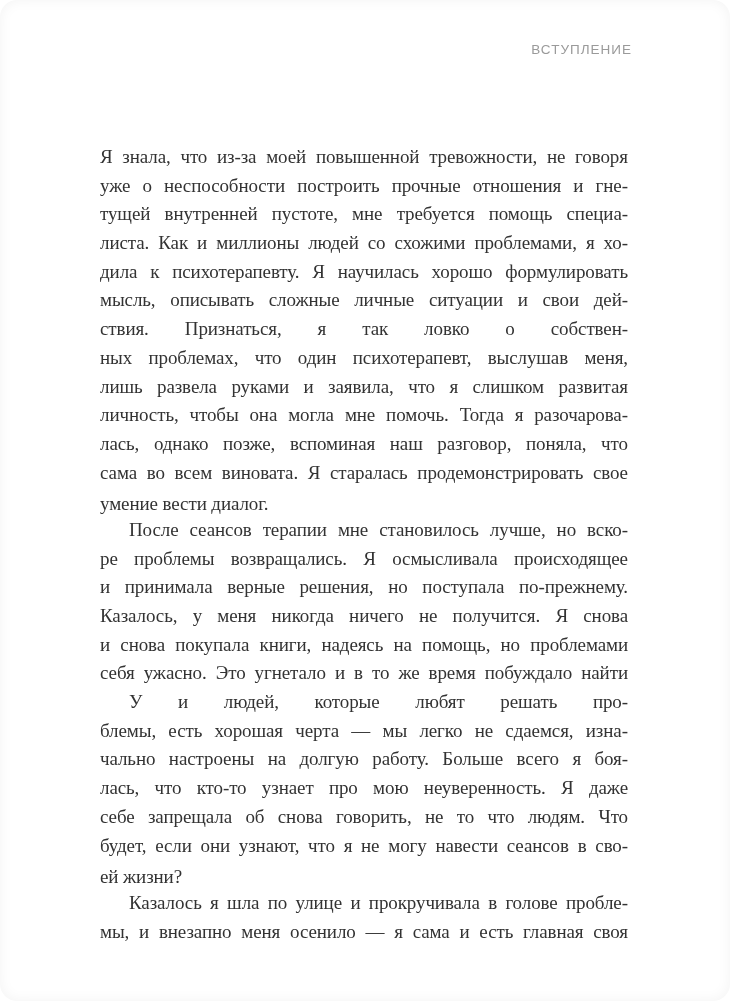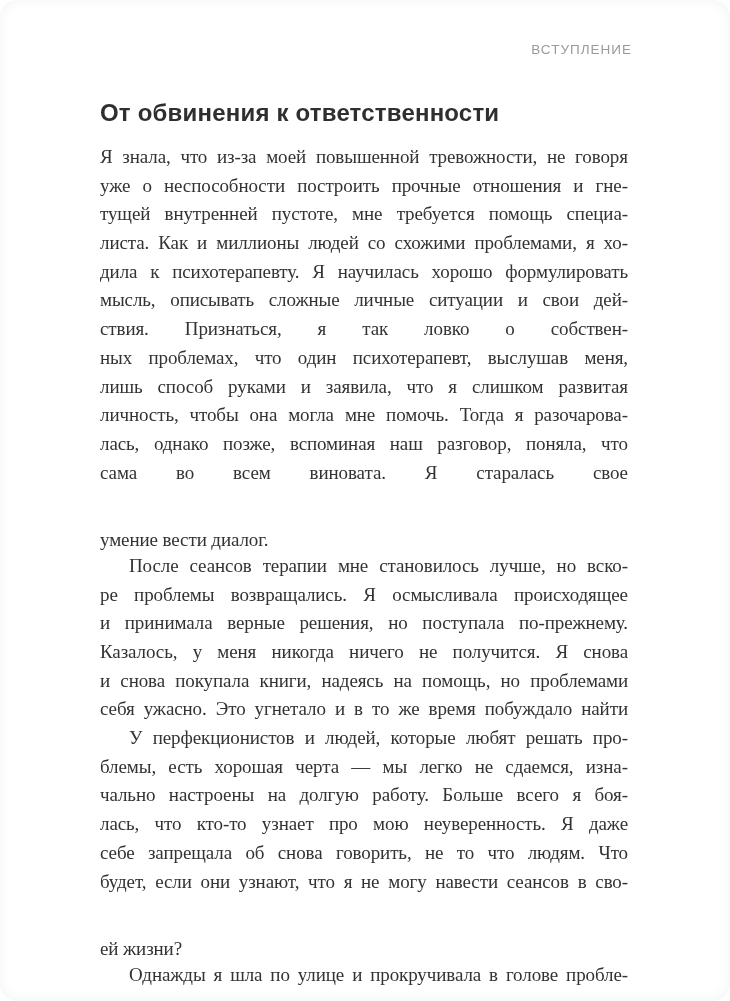--- a/index.html
+++ b/index.html
@@ -55,29 +55,27 @@
     white-space: nowrap;
   }
   .line.indent {
     padding-left: 29px;
   }
   .line.end {
     display: block;
     text-align: left;
     line-height: 28.7px;
     white-space: nowrap;
-    margin-top: 36px;
   }
 </style>
 </head>
 <body>
 
 <div class="page">
   <div class="running-head">ВСТУПЛЕНИЕ</div>
-  <h1 class="chapter-heading">От обвинения к ответственности</h1>
   <div class="text-column">
       <div class="line">
         <span>Я</span>
         <span>знала,</span>
         <span>что</span>
         <span>из-за</span>
         <span>моей</span>
         <span>повышенной</span>
         <span>тревожности,</span>
         <span>не</span>
@@ -146,21 +144,21 @@
         <span>ных</span>
         <span>проблемах,</span>
         <span>что</span>
         <span>один</span>
         <span>психотерапевт,</span>
         <span>выслушав</span>
         <span>меня,</span>
       </div>
       <div class="line">
         <span>лишь</span>
-        <span>способ</span>
+        <span>развела</span>
         <span>руками</span>
         <span>и</span>
         <span>заявила,</span>
         <span>что</span>
         <span>я</span>
         <span>слишком</span>
         <span>развитая</span>
       </div>
       <div class="line">
         <span>личность,</span>
@@ -183,20 +181,21 @@
         <span>поняла,</span>
         <span>что</span>
       </div>
       <div class="line">
         <span>сама</span>
         <span>во</span>
         <span>всем</span>
         <span>виновата.</span>
         <span>Я</span>
         <span>старалась</span>
+        <span>продемонстрировать</span>
         <span>свое</span>
       </div>
       <div class="line end">умение вести диалог.</div>
       <div class="line indent">
         <span>После</span>
         <span>сеансов</span>
         <span>терапии</span>
         <span>мне</span>
         <span>становилось</span>
         <span>лучше,</span>
@@ -250,21 +249,20 @@
         <span>и</span>
         <span>в</span>
         <span>то</span>
         <span>же</span>
         <span>время</span>
         <span>побуждало</span>
         <span>найти</span>
       </div>
       <div class="line indent">
         <span>У</span>
-        <span>перфекционистов</span>
         <span>и</span>
         <span>людей,</span>
         <span>которые</span>
         <span>любят</span>
         <span>решать</span>
         <span>про-</span>
       </div>
       <div class="line">
         <span>блемы,</span>
         <span>есть</span>
@@ -320,21 +318,21 @@
         <span>я</span>
         <span>не</span>
         <span>могу</span>
         <span>навести</span>
         <span>сеансов</span>
         <span>в</span>
         <span>сво-</span>
       </div>
       <div class="line end">ей жизни?</div>
       <div class="line indent">
-        <span>Однажды</span>
+        <span>Казалось</span>
         <span>я</span>
         <span>шла</span>
         <span>по</span>
         <span>улице</span>
         <span>и</span>
         <span>прокручивала</span>
         <span>в</span>
         <span>голове</span>
         <span>пробле-</span>
       </div>

